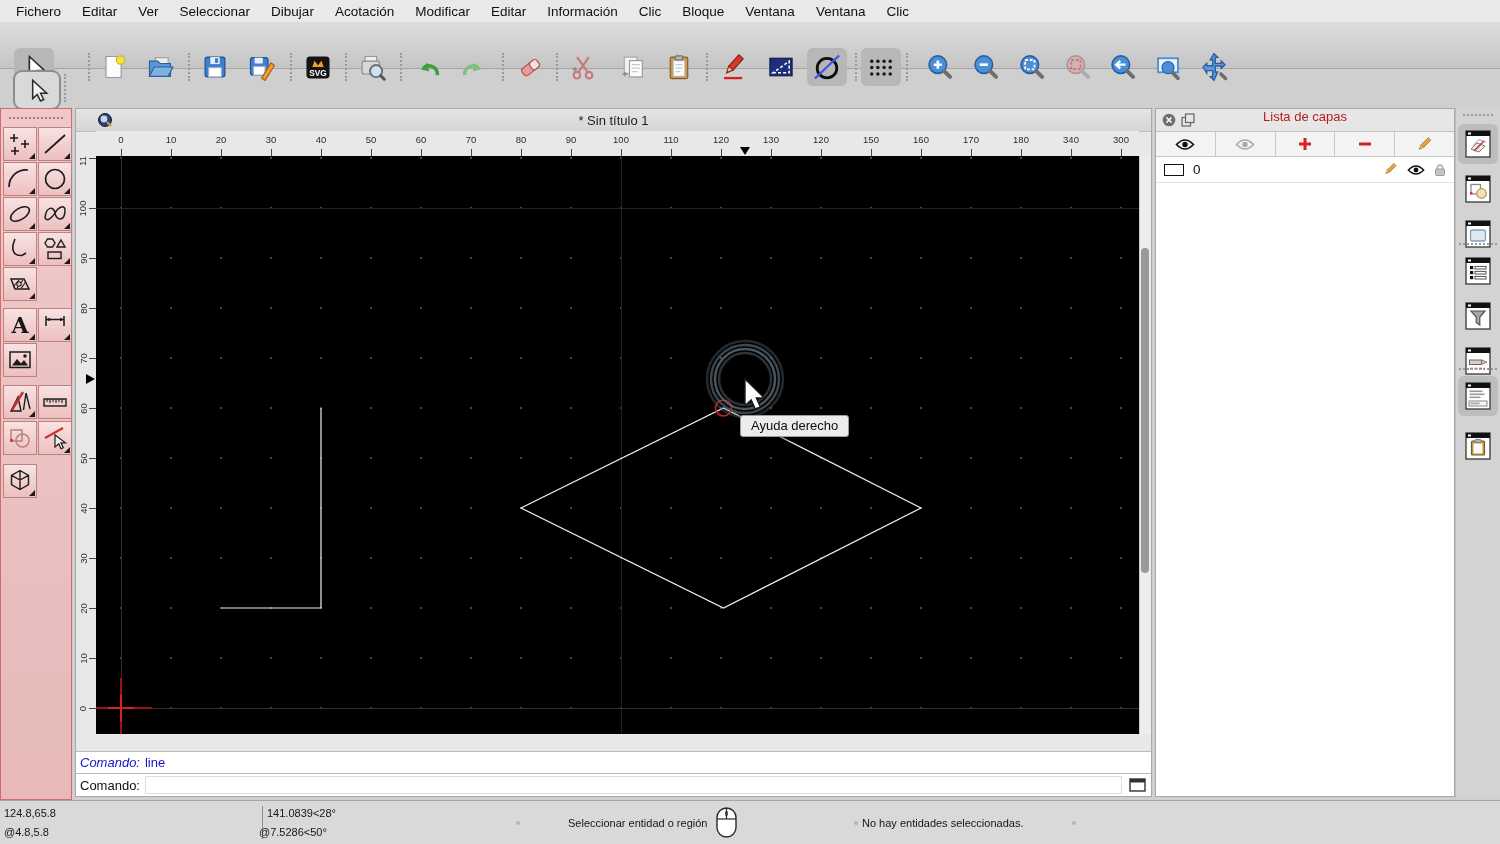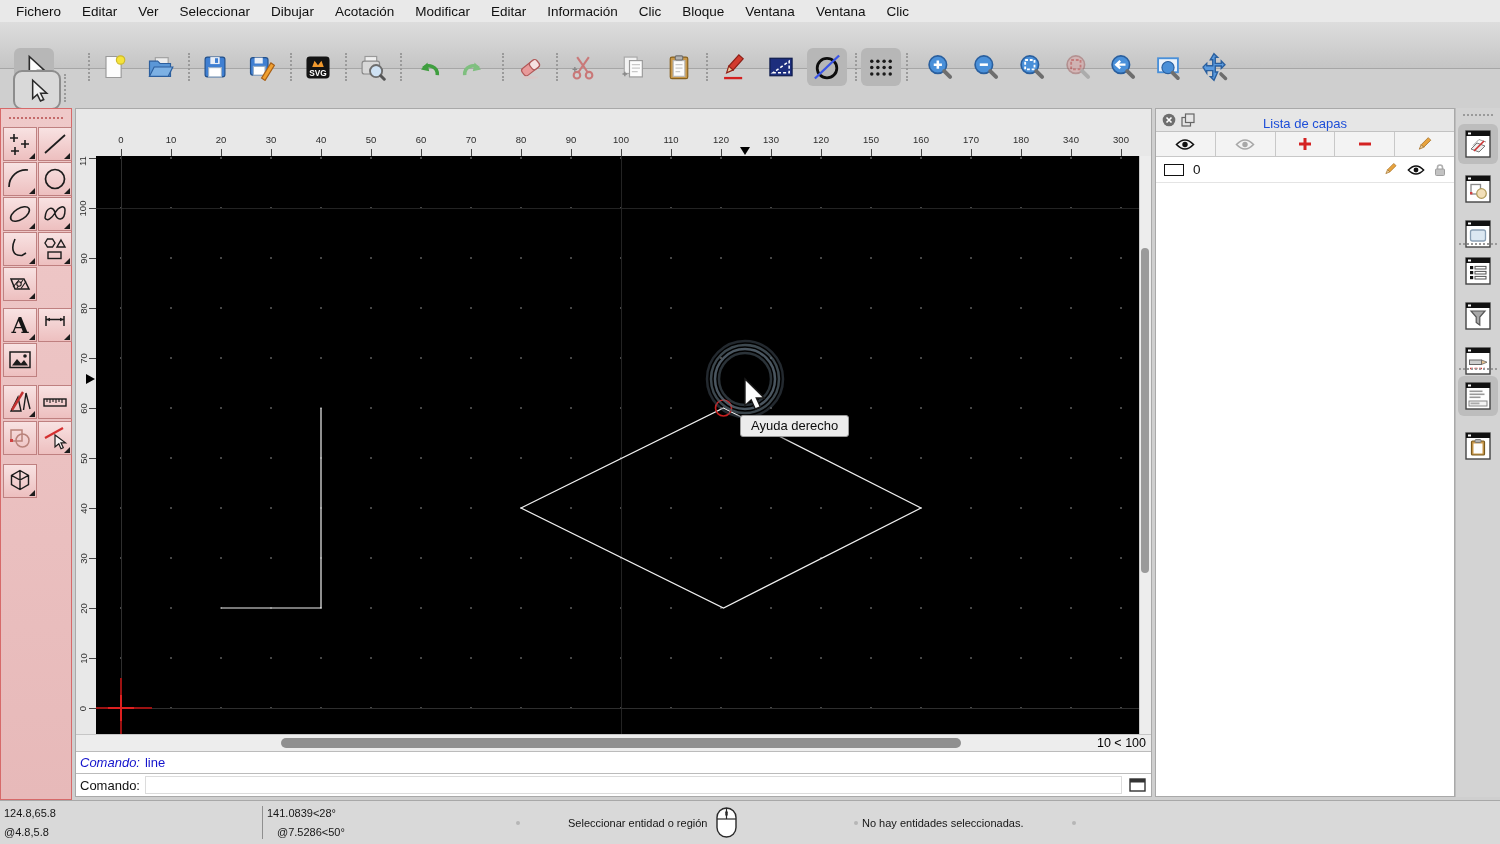--- a/index.html
+++ b/index.html
@@ -60,21 +60,21 @@
   .gridstatus{position:absolute;right:5px;top:1px;font-size:12.5px;color:#000;}
   .cmdhist{position:absolute;left:0;top:642px;width:1075px;height:22px;background:#ffffff;border-top:1px solid #bbb;
            box-sizing:border-box;display:flex;align-items:center;padding-left:4px;font-size:13px;color:#1313cc;}
   .cmdhist .lab{font-style:italic;margin-right:5px;}
   .cmdrow{position:absolute;left:0;top:664px;width:1075px;height:23px;background:#ffffff;border-top:1px solid #bbb;
           box-sizing:border-box;display:flex;align-items:center;gap:5px;padding:0 4px;font-size:13px;color:#111;}
   .cmdrow input{flex:1;height:16px;border:1px solid #dcdcdc;background:#fff;font:inherit;padding:0 3px;outline:none;}
   .cmdbtn{width:20px;height:15px;display:flex;align-items:center;justify-content:center;}
   
   .layers{position:absolute;left:1155px;top:108px;width:300px;height:689px;background:#fff;border:1px solid #a9a9a9;box-sizing:border-box;}
-  .lheader{position:relative;height:22px;background:#e6e6e6;border-bottom:1px solid #c2c2c2;display:flex;align-items:flex-end;justify-content:center;font-size:13px;color:#1d4ed8;}
+  .lheader{position:relative;height:22px;background:#e6e6e6;border-bottom:1px solid #c2c2c2;display:flex;align-items:flex-start;justify-content:center;font-size:13px;color:#b91c1c;}
   .lclose{position:absolute;left:6px;top:4px;}
   .ldetach{position:absolute;left:25px;top:4px;}
   .ltools{display:flex;height:24px;border-bottom:1px solid #c8c8c8;}
   .ltool{flex:1;background:#f3f3f3;border-right:1px solid #c8c8c8;display:flex;align-items:center;justify-content:center;}
   .ltool:last-child{border-right:none;}
   .lrow{height:25px;display:flex;align-items:center;padding:0 8px;gap:9px;font-size:13.5px;color:#101010;border-bottom:1px solid #e4e4e4;}
   .lswatch{width:20px;height:12px;border:1.6px solid #111;background:#fff;box-sizing:border-box;}
   .lspace{flex:1;}
   
   .dock{position:absolute;left:1455px;top:108px;width:45px;height:689px;background:#d3d3d3;border-left:1px solid #bcbcbc;box-sizing:border-box;}
@@ -407,20 +407,28 @@
         </svg>
     </div>
     <div class="pbtn" style="left:2px;top:355px">
       <svg width="26" height="26" viewBox="0 0 26 26">
           <path d="M13,2.5 l8.5,4.8 v9.4 L13,21.5 l-8.5,-4.8 V7.3 z M13,2.5 v9.5 M4.5,7.3 l8.5,4.7 8.5,-4.7 M13,21.5 v-9.5" fill="none" stroke="#1c1c1c" stroke-width="1.4"></path>
         </svg>
     </div>
   </div>
 
   <div class="docwin">
+    <div class="doc-title">
+      <svg class="doc-appicon" width="16" height="16" viewBox="0 0 16 16">
+          <circle cx="8" cy="8" r="6.5" fill="#2a3f6e" stroke="#14203c"></circle>
+          <circle cx="7" cy="7" r="3.4" fill="#c8d4e8"></circle>
+          <path d="M10,10 l4,4" stroke="#c89a3a" stroke-width="2.4"></path>
+        </svg>
+      <span>* Sin título 1</span>
+    </div>
     <div class="hruler">
         <div class="lbl" style="left: 25px;">0</div>
         <div class="tick" style="left: 25px;"></div>
         <div class="lbl" style="left: 75px;">10</div>
         <div class="tick" style="left: 75px;"></div>
         <div class="lbl" style="left: 125px;">20</div>
         <div class="tick" style="left: 125px;"></div>
         <div class="lbl" style="left: 175px;">30</div>
         <div class="tick" style="left: 175px;"></div>
         <div class="lbl" style="left: 225px;">40</div>
@@ -535,24 +543,20 @@
           <path d="M0,0 L0,26.5 L6.2,21 L10.3,30 L15.3,27.8 L11.3,19 L19.2,19 Z" fill="#fdfdfd" stroke="#1a1a1a" stroke-width="1.4"></path>
         </g>
       </svg>
 
       <div class="tooltip" style="left: 644px; top: 259px;">Ayuda derecho</div>
     </div>
 
     <div class="vscroll">
         <div class="thumb"></div>
       </div>
-    <div class="hscrollrow">
-      <div class="thumb"></div>
-      <div class="gridstatus">10 &lt; 100</div>
-    </div>
 
     <div class="cmdhist">
       <span class="lab">Comando:</span>
       <span>line</span>
     </div>
     <div class="cmdrow">
       <span>Comando:</span>
       <input type="text" value="" style="">
       <span class="cmdbtn">
         <svg width="17" height="14" viewBox="0 0 17 14">
@@ -719,21 +723,21 @@
           <rect x="10" y="7.5" width="6" height="3" rx="1" fill="#b2b2b2" stroke="#6e6e6e" stroke-width="0.8"></rect>
         </svg>
     </div>
   </div>
 
   <div class="statusbar">
     <div class="sb" style="left:4px;top:6px">124.8,65.8</div>
     <div class="sb" style="left:4px;top:25px">@4.8,5.8</div>
     <div class="sbdiv" style="left:262px"></div>
     <div class="sb" style="left:267px;top:6px">141.0839&lt;28°</div>
-    <div class="sb" style="left:277px;top:25px">@7.5286&lt;50°</div>
+    <div class="sb" style="left:259px;top:25px">@7.5286&lt;50°</div>
     <div class="sbdot" style="left:516px;top:20px"></div>
     <div class="sb" style="left:568px;top:16px">Seleccionar entidad o región</div>
     <svg class="sb" style="left:716px;top:6px" width="21" height="31" viewBox="0 0 21 31">
       <rect x="1" y="1" width="19" height="29" rx="9.5" fill="#fff" stroke="#2a2a2a" stroke-width="1.4"></rect>
       <line x1="1" y1="12" x2="20" y2="12" stroke="#2a2a2a" stroke-width="1.2"></line>
       <line x1="10.5" y1="1" x2="10.5" y2="12" stroke="#2a2a2a" stroke-width="1.2"></line>
       <rect x="9.3" y="4" width="2.4" height="5" rx="1.2" fill="#2a2a2a"></rect>
     </svg>
     <div class="sbdot" style="left:854px;top:20px"></div>
     <div class="sb" style="left:862px;top:16px">No hay entidades seleccionadas.</div>

